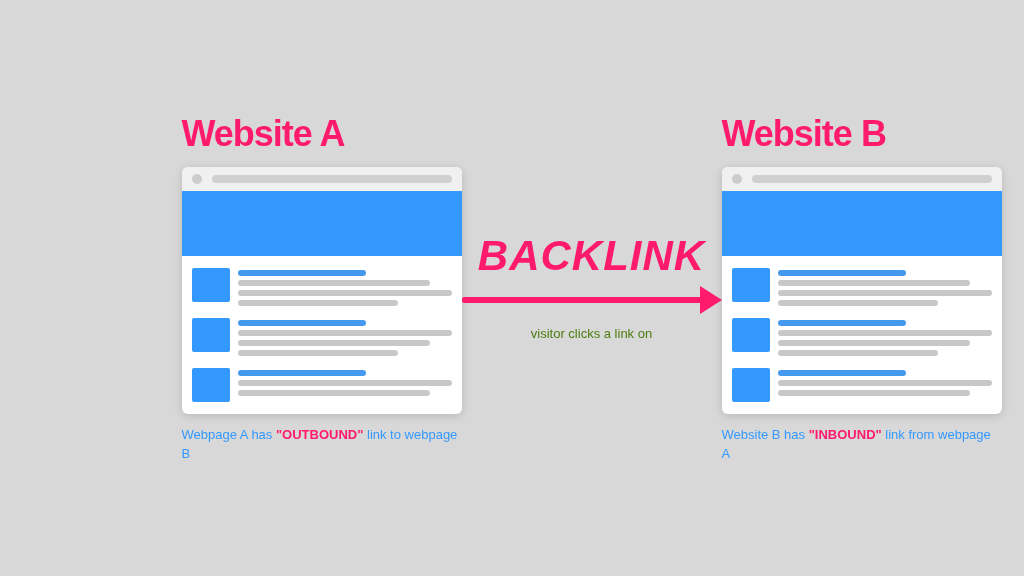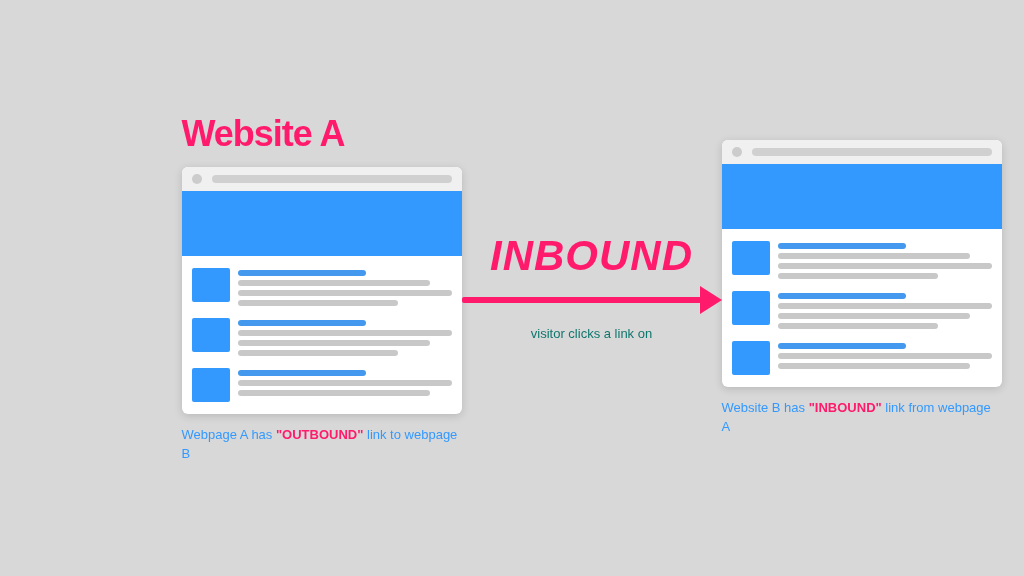--- a/index.html
+++ b/index.html
@@ -184,21 +184,21 @@
     .arrow-head {
       width: 0;
       height: 0;
       border-top: 14px solid transparent;
       border-bottom: 14px solid transparent;
       border-left: 22px solid #ff1a6b;
     }
 
     .backlink-desc {
       font-size: 13px;
-      color: #0f766e;
+      color: #4d7c0f;
       text-align: right;
       line-height: 1.5;
     }
   </style>
 </head>
 <body>
 
 <div class="container">
 
   <div class="website-block">
@@ -239,31 +239,34 @@
           </div>
         </div>
       </div>
     </div>
     <div class="caption">
       <span>Webpage A has </span><em>"OUTBOUND"</em><span> link to webpage B</span>
     </div>
   </div>
 
   <div class="center-area">
-    <div class="backlink-label">INBOUND</div>
+    <div class="backlink-label">BACKLINK</div>
     <div class="arrow-container">
       <div class="arrow-line"></div>
       <div class="arrow-head"></div>
     </div>
     <div class="backlink-desc">
       <span>visitor clicks a link on</span><br>
     </div>
   </div>
 
   <div class="website-block">
+    <div class="website-title">
+      <span>Website </span><span style="color:#ff1a6b;">B</span>
+    </div>
     <div class="browser-mockup">
       <div class="browser-bar">
         <div class="browser-dot"></div>
         <div class="browser-url"></div>
       </div>
       <div class="browser-hero"></div>
       <div class="browser-content">
         <div class="content-row">
           <div class="content-thumb"></div>
           <div class="content-lines">

